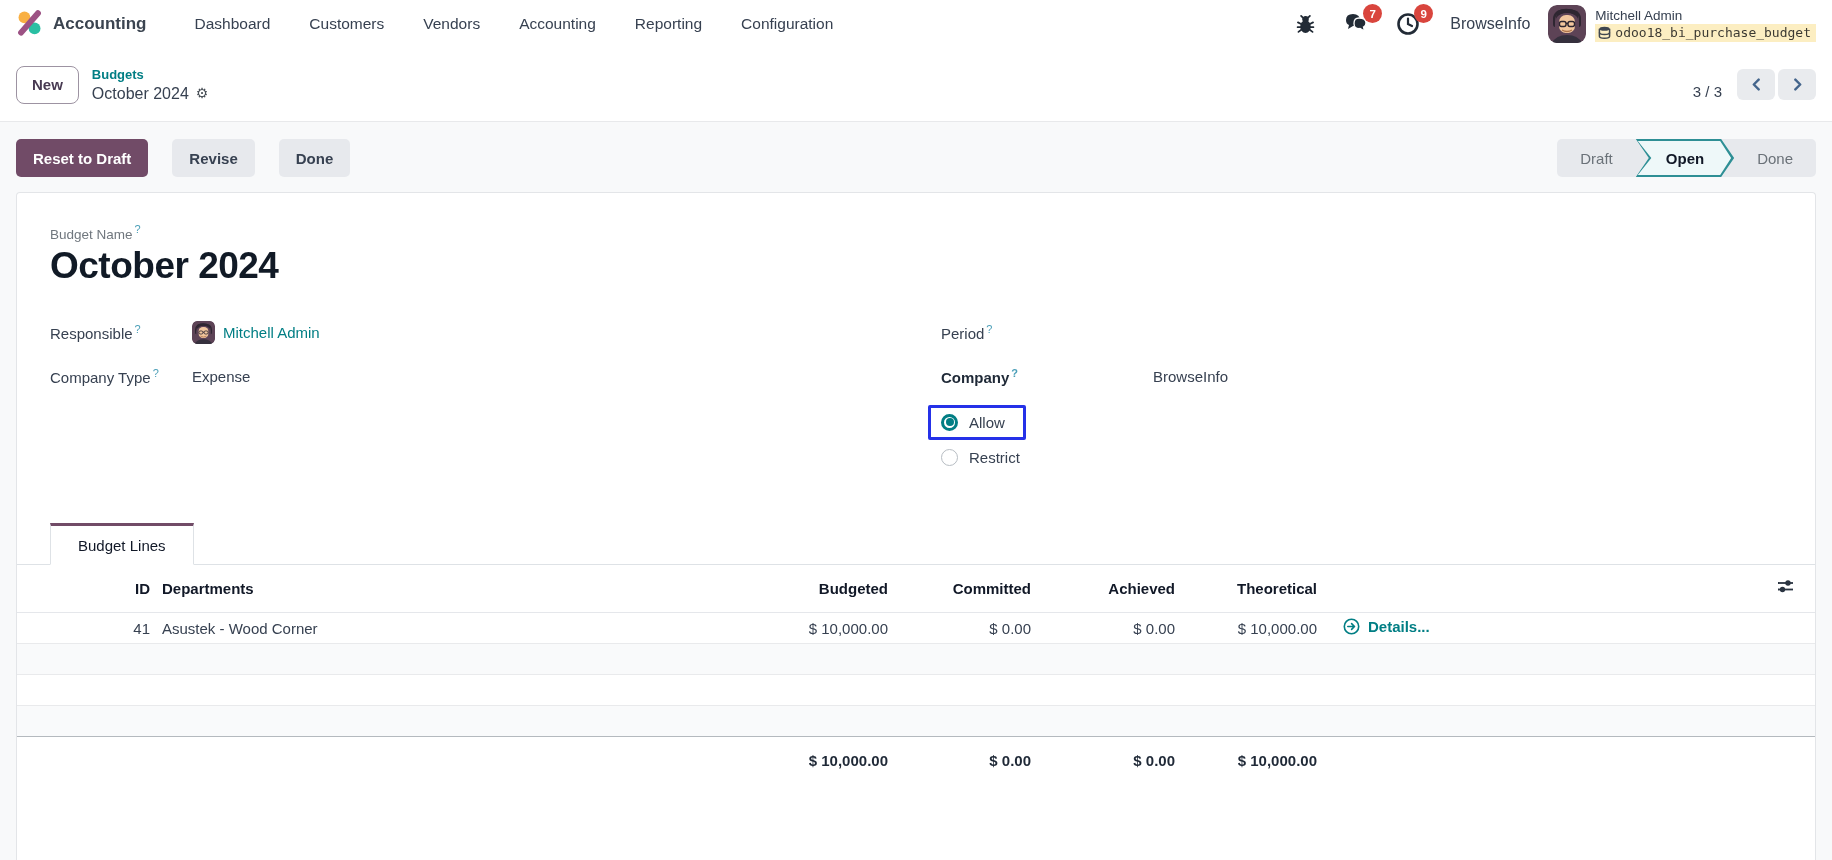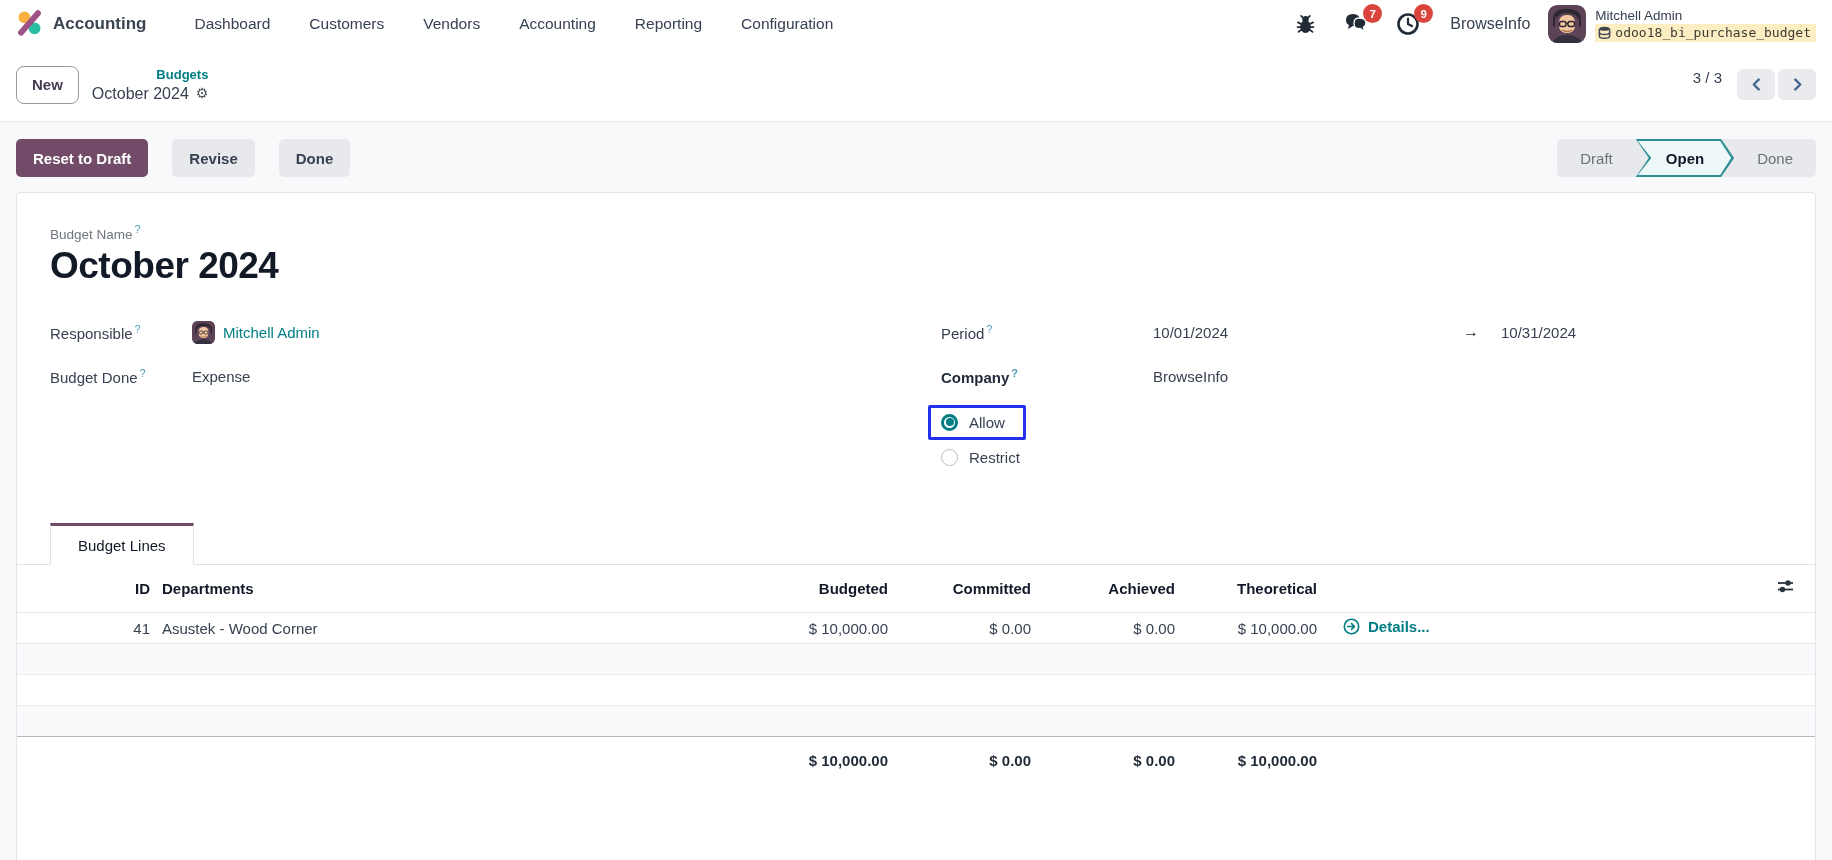--- a/index.html
+++ b/index.html
@@ -22,24 +22,24 @@
   .user-block { margin-left: 9px; display: flex; flex-direction: column; justify-content: center; cursor: pointer; }
   .user-name { font-size: 13.5px; color: #374151; line-height: 17px; }
   .db-badge { display: flex; align-items: center; gap: 4px; background: #fceec2; padding: 1px 5px 2px 3px; }
   .db-badge span { font-family: "DejaVu Sans Mono", monospace; font-size: 13px; color: #3c3a33; }
 
   
   .breadcrumb-bar { height: 74px; display: flex; align-items: center; padding: 0 16px; border-bottom: 1px solid #e8e9eb; background: #fff; }
   .btn-new { height: 38px; padding: 0 15px; border: 1px solid #9d93a2; border-radius: 8px; background: #fff;
              color: #483a52; font-size: 15px; font-weight: 600; cursor: pointer; font-family: inherit; }
   .crumbs { margin-left: 13px; display: flex; flex-direction: column; justify-content: center; }
-  .crumb-parent { font-size: 13px; font-weight: 700; color: #017e84; text-decoration: none; line-height: 17px; cursor: pointer; text-align: right; }
+  .crumb-parent { font-size: 13px; font-weight: 700; color: #017e84; text-decoration: none; line-height: 17px; cursor: pointer; }
   .crumb-current { display: flex; align-items: center; gap: 7px; font-size: 16px; color: #374151; line-height: 21px; }
   .gear { font-size: 14px; color: #495057; cursor: pointer; }
-  .pager { margin-left: auto; display: flex; align-items: flex-start; gap: 3px; }
+  .pager { margin-left: auto; display: flex; align-items: flex-end; gap: 3px; }
   .pager-count { font-size: 15px; color: #374151; margin-right: 12px; }
   .pager-btn { width: 38px; height: 31px; border: none; background: #e9ebee; border-radius: 6px; cursor: pointer;
                display: flex; align-items: center; justify-content: center; }
 
   
   .action-zone { background: #f8f9fa; height: 738px; display: flex; flex-direction: column; }
   .statusbar-row { display: flex; align-items: center; justify-content: space-between; padding: 0 16px; margin-top: 17px; }
   .left-buttons { display: flex; gap: 24px; }
   .btn { height: 38px; padding: 0 17px; border: none; border-radius: 5px; background: #e7e9ed; color: #374151;
          font-size: 15px; font-weight: 600; cursor: pointer; font-family: inherit; }
@@ -245,33 +245,28 @@
             <div class="frow">
               <span class="flabel"><span>Responsible</span><sup class="help">?</sup></span>
               <span class="fval">
                 <svg class="avatar-sm">
                     <use href="#avatar-sym"></use>
                   </svg>
                 <a class="link">Mitchell Admin</a>
               </span>
             </div>
             <div class="frow">
-              <span class="flabel"><span>Budget Done</span><sup class="help">?</sup></span>
+              <span class="flabel"><span>Company Type</span><sup class="help">?</sup></span>
               <span class="fval">Expense</span>
             </div>
           </div>
 
           <div class="col-right">
             <div class="frow">
               <span class="flabel"><span>Period</span><sup class="help">?</sup></span>
-              <span class="fval">
-                <span class="period-from">10/01/2024</span>
-                <span class="period-arrow">→</span>
-                <span class="period-to">10/31/2024</span>
-              </span>
             </div>
             <div class="frow">
               <span class="flabel bold"><span>Company</span><sup class="help">?</sup></span>
               <span class="fval">BrowseInfo</span>
             </div>
             <div class="frow top">
               <span class="radio-group">
                 <span class="radio-box">
                   <span class="radio checked"></span>
                   <span class="radio-label">Allow</span>

